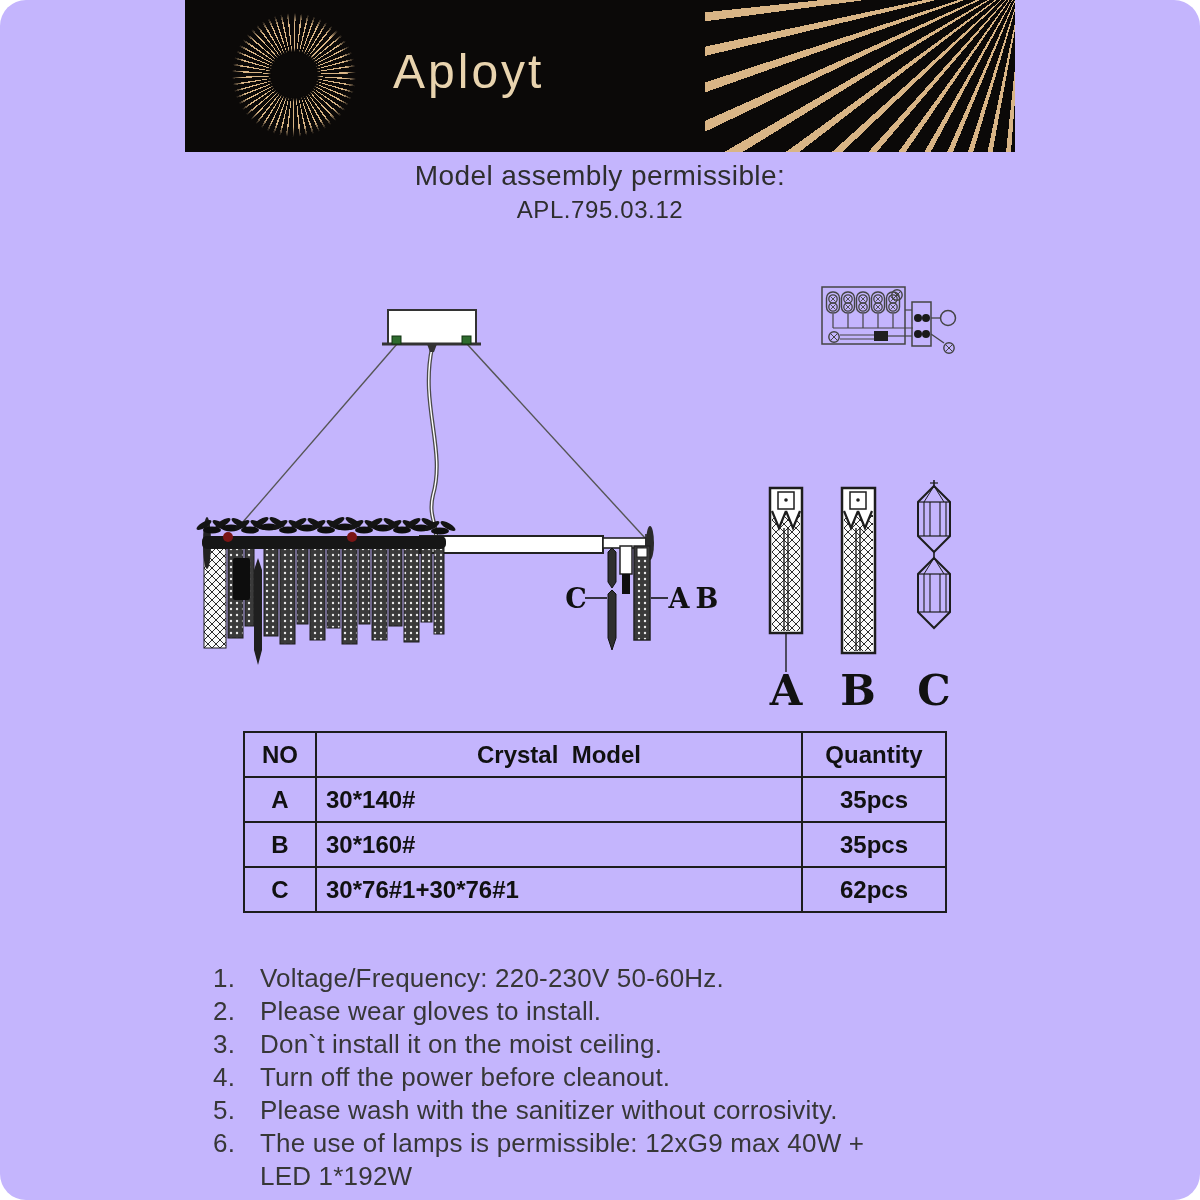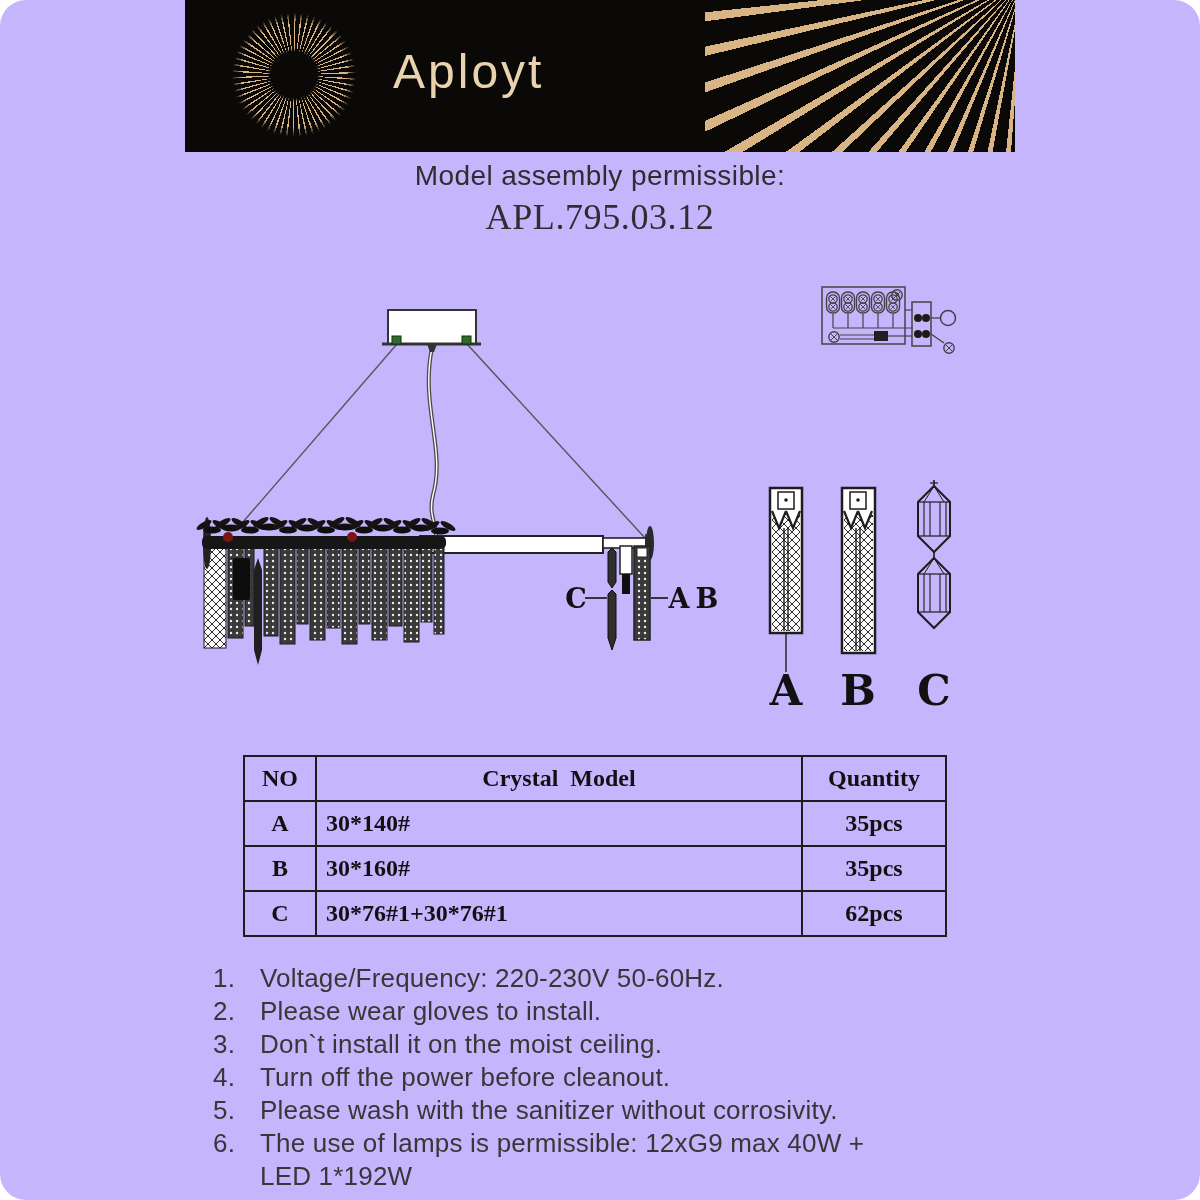--- a/index.html
+++ b/index.html
@@ -14,29 +14,29 @@
             mask:radial-gradient(circle, rgba(0,0,0,0) 0 23px, #000 27px 52px, rgba(0,0,0,0) 62px);}
   .sunburst-core{position:absolute;left:86px;top:52px;width:46px;height:46px;border-radius:50%;background:#0b0908;}
   .wordmark{position:absolute;left:208px;top:44px;font-size:48px;font-weight:300;letter-spacing:3px;
             color:#e8d3ae;font-family:"Liberation Sans",sans-serif;}
   .rays{position:absolute;right:0;top:0;width:310px;height:152px;
         background:repeating-conic-gradient(from 150deg at 103% -14%, rgba(0,0,0,0) 0deg 4.4deg, #d9b586 4.4deg 6deg);}
 
   
   .title-block{position:absolute;left:0;top:160px;width:1200px;text-align:center;color:#2e2e2e;}
   .title-line1{font-size:28px;letter-spacing:.4px;}
-  .title-line2{font-size:36px;margin-top:4px;letter-spacing:.6px;font-family:Liberation Serif, serif;}
+  .title-line2{font-size:24px;margin-top:4px;letter-spacing:.6px;}
 
   
   .diagram-svg{position:absolute;left:0;top:240px;}
   .svg-label{font-family:"DejaVu Serif",serif;font-weight:bold;fill:#111;}
 
   
-  .parts-table{position:absolute;left:243px;top:755px;border-collapse:collapse;
-               font-family:Liberation Serif, serif;font-weight:bold;color:#111;}
+  .parts-table{position:absolute;left:243px;top:731px;border-collapse:collapse;
+               font-family:Liberation Sans, sans-serif;font-weight:bold;color:#111;}
   .parts-table th,.parts-table td{border:2px solid #1d1d1d;height:41px;font-size:24px;white-space:pre;}
   .col-no{width:68px;text-align:center;}
   .col-model{width:474px;text-align:left;margin-left:35px;}
   td.col-model{padding-left:9px;}
   th.col-model{text-align:center;}
   .col-qty{width:140px;text-align:center;margin-left:42px;}
 
   
   .instructions{position:absolute;left:213px;top:962px;width:830px;list-style:none;margin:0;padding:0;
                 font-size:26px;color:#373737;letter-spacing:.2px;}

